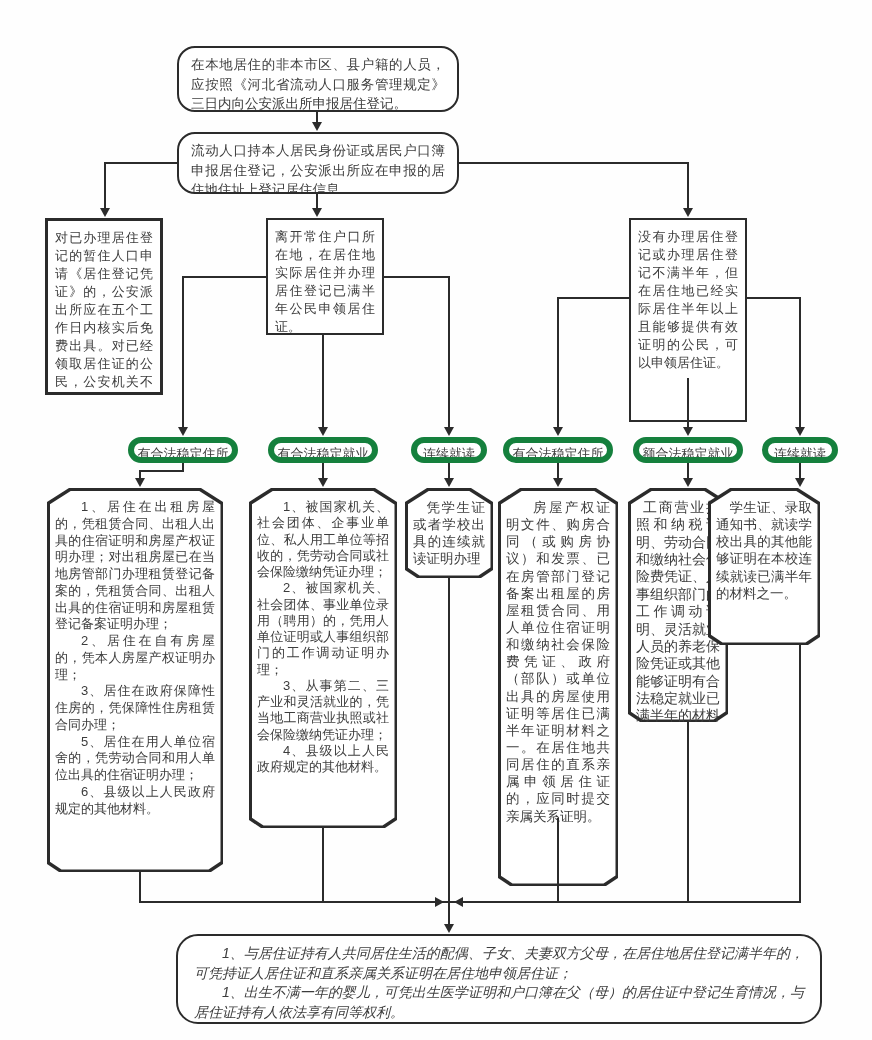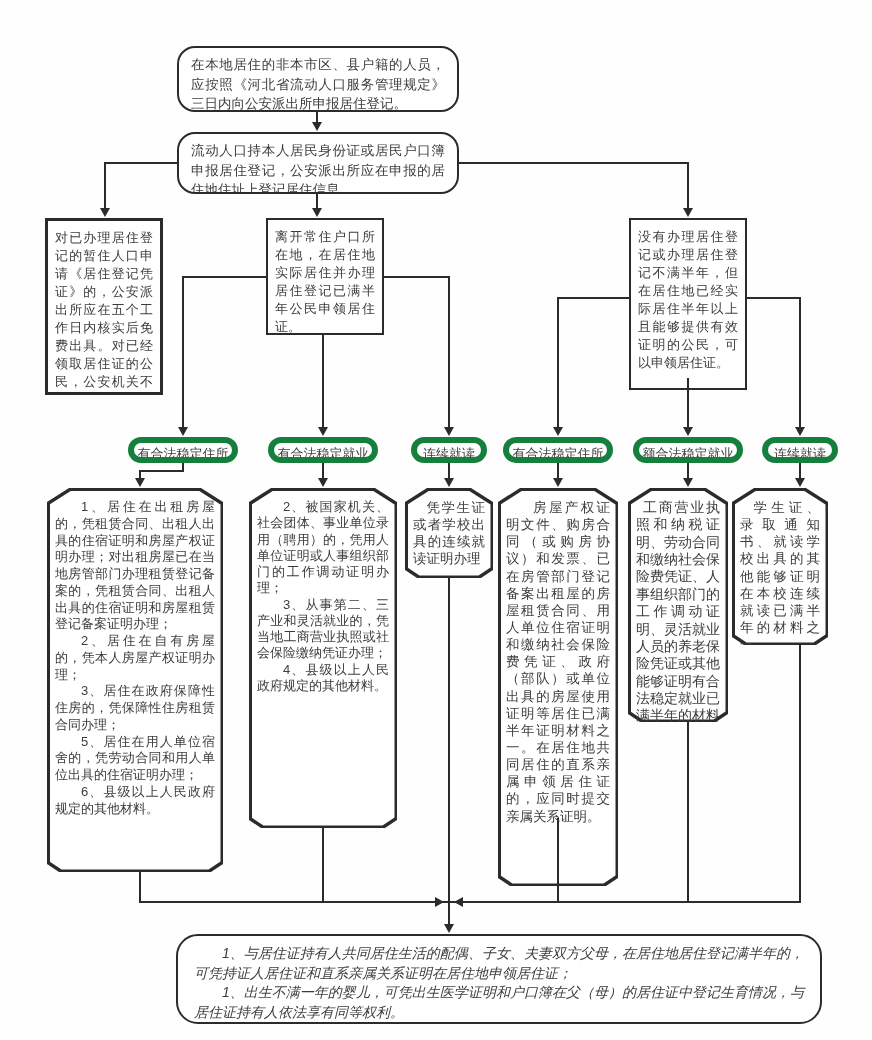--- a/index.html
+++ b/index.html
@@ -75,21 +75,21 @@
   <div class="ad" style="left:683px;top:208px;"></div>
   <div class="v" style="left:316px;top:194px;height:16px;"></div>
   <div class="ad" style="left:312px;top:208px;"></div>
 
   <div class="sbox thick" style="left:45px;top:218px;width:118px;height:177px;">
     <span>对已办理居住登记的暂住人口申请《居住登记凭证》的，公安派出所应在五个工作日内核实后免费出具。对已经领取居住证的公民，公安机关不再出具。</span>
   </div>
   <div class="sbox" style="left:266px;top:218px;width:118px;height:117px;font-size:13px;">
     <span>离开常住户口所在地，在居住地实际居住并办理居住登记已满半年公民申领居住证。</span>
   </div>
-  <div class="sbox" style="left:629px;top:218px;width:118px;height:172px;">
+  <div class="sbox" style="left:629px;top:218px;width:118px;height:204px;">
     <span>没有办理居住登记或办理居住登记不满半年，但在居住地已经实际居住半年以上且能够提供有效证明的公民，可以申领居住证。</span>
   </div>
 
   <div class="h" style="left:183px;top:276px;width:83px;"></div>
   <div class="h" style="left:384px;top:276px;width:65px;"></div>
   <div class="v" style="left:182px;top:276px;height:154px;"></div>
   <div class="ad" style="left:178px;top:427px;"></div>
   <div class="v" style="left:448px;top:276px;height:154px;"></div>
   <div class="ad" style="left:444px;top:427px;"></div>
   <div class="v" style="left:322px;top:335px;height:95px;"></div>
@@ -136,20 +136,21 @@
       <p>3、居住在政府保障性住房的，凭保障性住房租赁合同办理；</p>
       <p>5、居住在用人单位宿舍的，凭劳动合同和用人单位出具的住宿证明办理；</p>
       <p>6、县级以上人民政府规定的其他材料。</p>
     </div>
   </div>
 
   <div class="plaque" style="left:249px;top:488px;width:148px;height:340px;">
     <div class="pg-outer"></div>
     <div class="pg-inner"></div>
     <div class="pg-text" style="line-height:1.25;">
+      <p>1、被国家机关、社会团体、企事业单位、私人用工单位等招收的，凭劳动合同或社会保险缴纳凭证办理；</p>
       <p>2、被国家机关、社会团体、事业单位录用（聘用）的，凭用人单位证明或人事组织部门的工作调动证明办理；</p>
       <p>3、从事第二、三产业和灵活就业的，凭当地工商营业执照或社会保险缴纳凭证办理；</p>
       <p>4、县级以上人民政府规定的其他材料。</p>
     </div>
   </div>
 
   <div class="plaque" style="left:405px;top:488px;width:88px;height:90px;">
     <div class="pg-outer"></div>
     <div class="pg-inner"></div>
     <div class="pg-text" style="font-size:13.5px;">
@@ -166,21 +167,21 @@
   </div>
 
   <div class="plaque" style="left:628px;top:488px;width:100px;height:234px;">
     <div class="pg-outer"></div>
     <div class="pg-inner"></div>
     <div class="pg-text" style="font-size:14px;line-height:1.24;">
       <p style="text-indent:0.5em;">工商营业执照和纳税证明、劳动合同和缴纳社会保险费凭证、人事组织部门的工作调动证明、灵活就业人员的养老保险凭证或其他能够证明有合法稳定就业已满半年的材料之一。</p>
     </div>
   </div>
 
-  <div class="plaque" style="left:732px;top:488px;width:96px;height:157px;">
+  <div class="plaque" style="left:708px;top:488px;width:112px;height:157px;">
     <div class="pg-outer"></div>
     <div class="pg-inner"></div>
     <div class="pg-text" style="font-size:13.5px;">
       <p style="text-indent:1em;">学生证、录取通知书、就读学校出具的其他能够证明在本校连续就读已满半年的材料之一。</p>
     </div>
   </div>
 
   <div class="v" style="left:139px;top:872px;height:30px;"></div>
   <div class="v" style="left:322px;top:828px;height:74px;"></div>
   <div class="v" style="left:448px;top:578px;height:326px;"></div>

